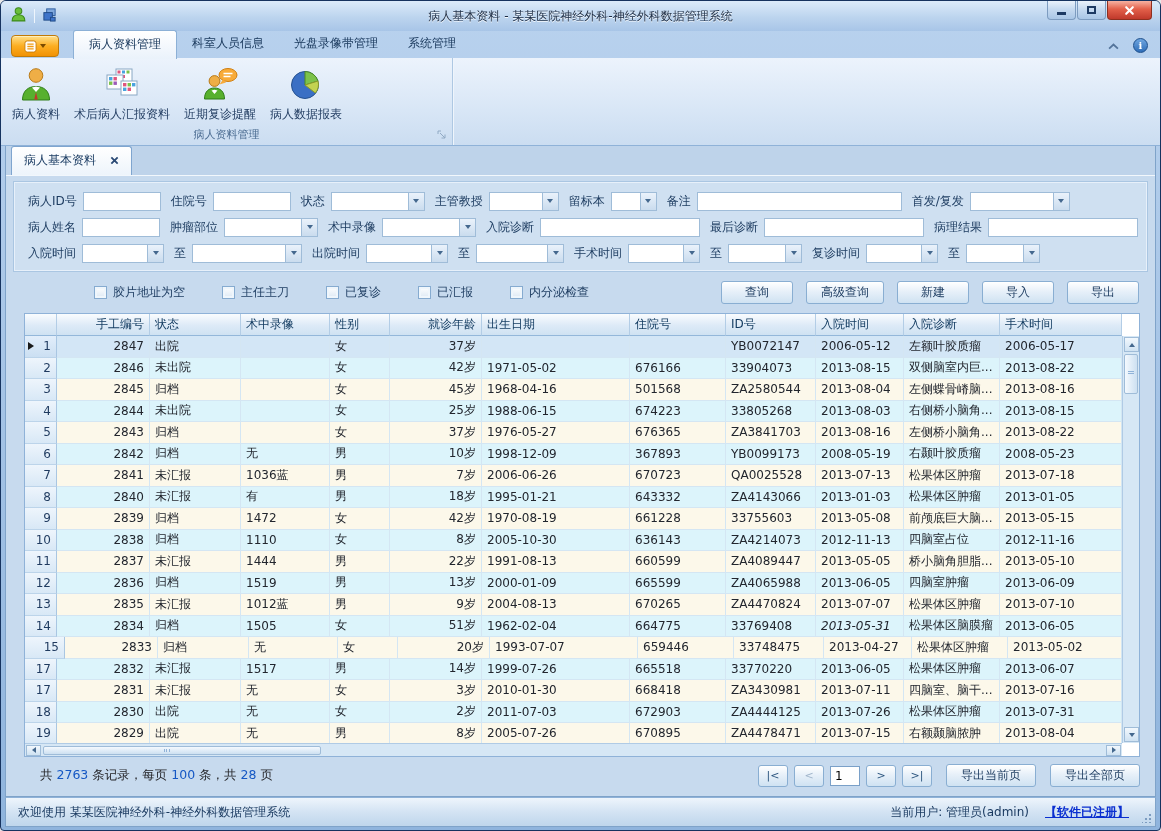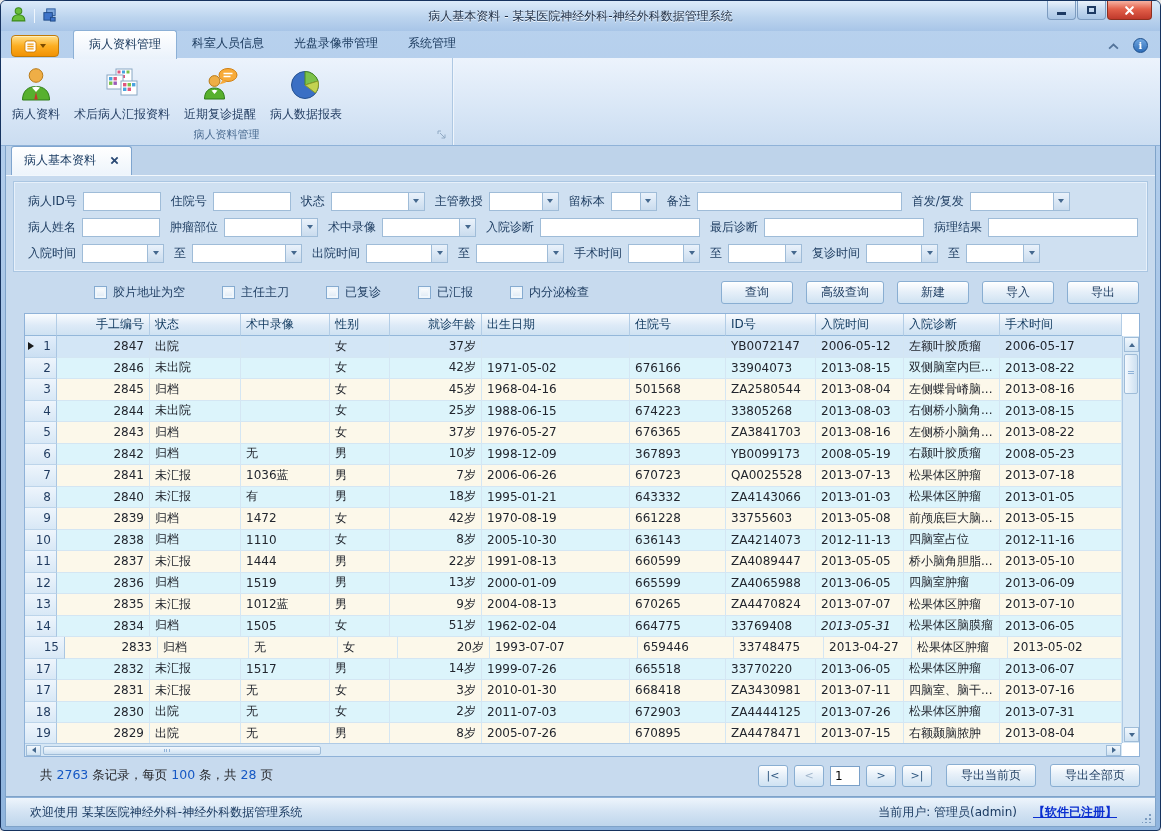--- a/index.html
+++ b/index.html
@@ -121,21 +121,21 @@
   .summary .num{ color:#1457c4; }
   .pager-group{ margin-left:auto; display:flex; align-items:center; gap:6px; }
   .pbtn{ width:30px; height:22px; border:1px solid #89aed2; border-radius:3px; color:#2d5millo; color:#2d567f;
     background:linear-gradient(#ffffff,#e7f0f9 45%,#cfe2f2); display:flex; align-items:center; justify-content:center; font-size:11px; }
   .pbtn.disabled{ color:#9fb4ca; }
   .pinput{ width:30px; height:20px; border:1px solid #7aa0c8; background:#fff; font-size:12px; font-family:inherit; padding:0 4px; }
   .pager-group .btn{ margin-left:8px; }
 
   
   .statusbar{ height:30px; margin:0 4px; background:linear-gradient(#eef5fc,#d3e3f3 50%,#bfd6ec);
-    border:1px solid #7fa3c9; border-top:1px solid #8fb2d8; display:flex; align-items:center; padding:0 24px; color:#17375e; position:relative; }
+    border:1px solid #7fa3c9; border-top:1px solid #8fb2d8; display:flex; align-items:center; padding:0 12px; color:#17375e; position:relative; }
   .sb-right{ margin-left:auto; display:flex; align-items:center; gap:16px; padding-right:14px; }
   .reg-link{ color:#0a2fd0; font-weight:bold; text-decoration:underline; }
   .grip-dots{ position:absolute; right:3px; bottom:3px; width:10px; height:10px;
     background:radial-gradient(circle 1px at 8px 2px,#7c9cc0 99%,transparent), radial-gradient(circle 1px at 8px 6px,#7c9cc0 99%,transparent),
     radial-gradient(circle 1px at 4px 6px,#7c9cc0 99%,transparent), radial-gradient(circle 1px at 8px 10px,#7c9cc0 99%,transparent),
     radial-gradient(circle 1px at 4px 10px,#7c9cc0 99%,transparent), radial-gradient(circle 1px at 0px 10px,#7c9cc0 99%,transparent); }
   .bottom-pad{ height:3px; }
 </style>
 </head>
 <body>

